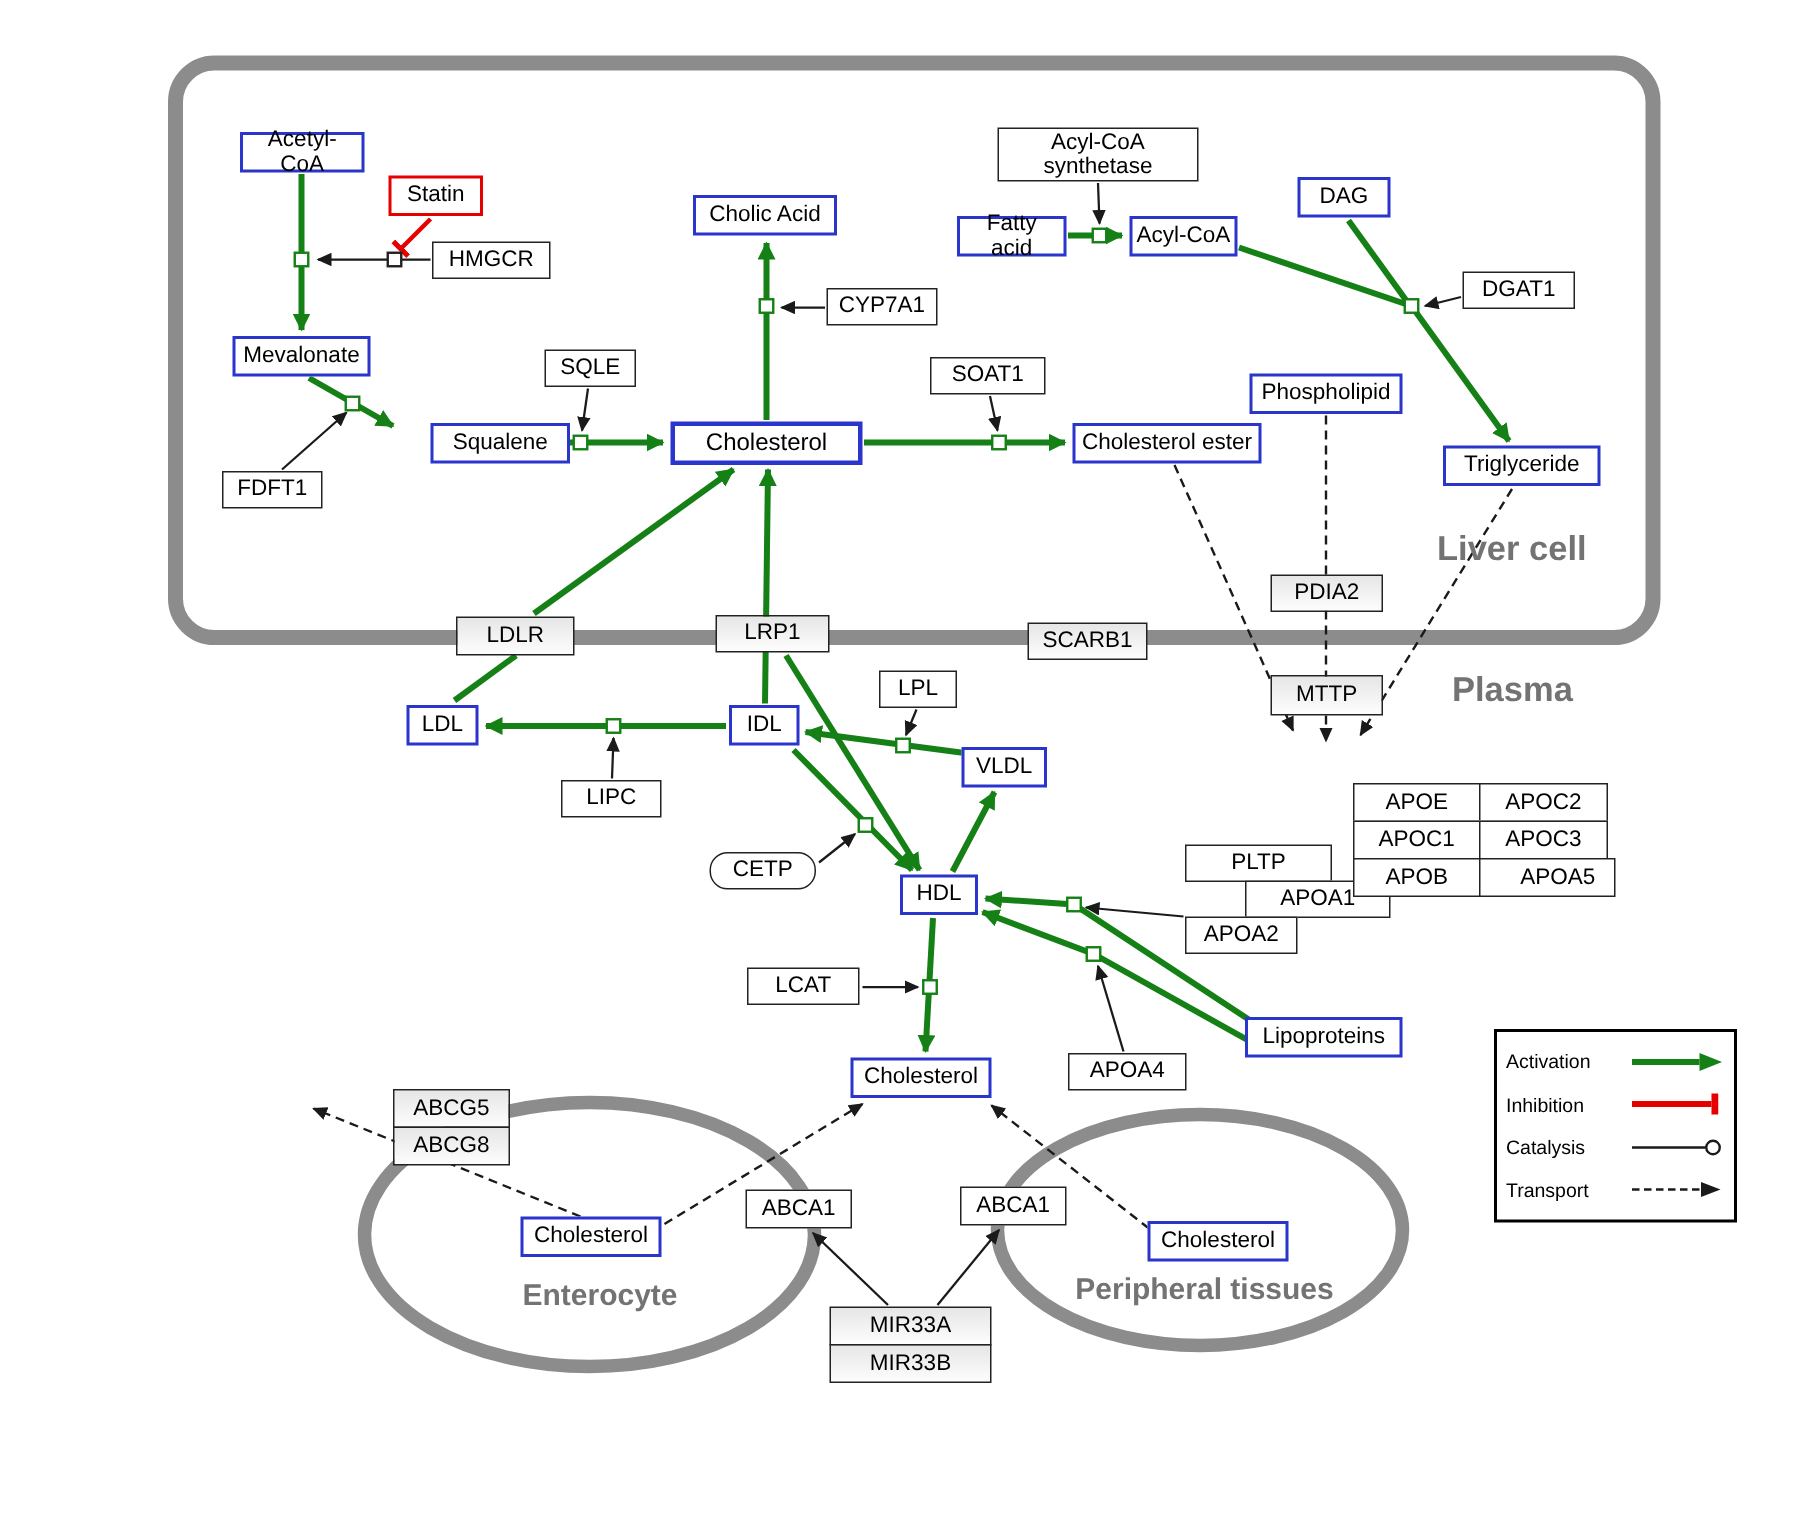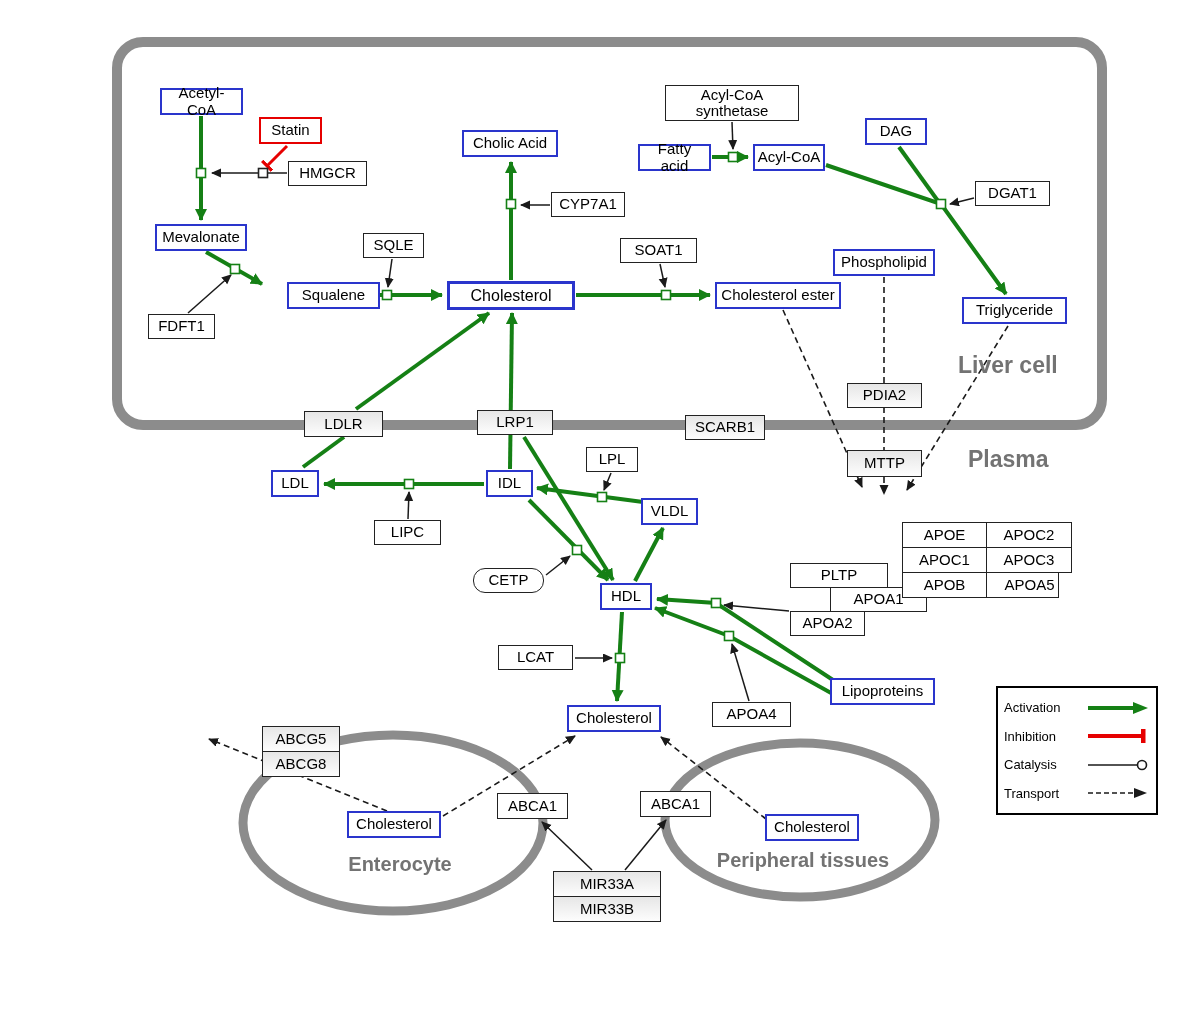--- a/index.html
+++ b/index.html
@@ -153,21 +153,21 @@
       <div class="node gene" style="left: 790px; top: 563px; width: 98px; height: 25px;">PLTP</div>
       <div class="node gene" style="left: 830px; top: 587px; width: 97px; height: 25px;">APOA1</div>
       <div class="node gene" style="left: 790px; top: 611px; width: 75px; height: 25px;">APOA2</div>
       <div class="node gene" style="left: 712px; top: 702px; width: 79px; height: 25px;">APOA4</div>
       <div class="node metabolite" style="left: 830px; top: 678px; width: 105px; height: 27px;">Lipoproteins</div>
       <div class="node gene" style="left: 902px; top: 522px; width: 85px; height: 26px;">APOE</div>
       <div class="node gene" style="left: 986px; top: 522px; width: 86px; height: 26px;">APOC2</div>
       <div class="node gene" style="left: 902px; top: 547px; width: 85px; height: 26px;">APOC1</div>
       <div class="node gene" style="left: 986px; top: 547px; width: 86px; height: 26px;">APOC3</div>
       <div class="node gene" style="left: 902px; top: 572px; width: 85px; height: 26px;">APOB</div>
-      <div class="node gene" style="left: 986px; top: 572px; width: 73px; height: 26px; padding-left: 16px;">APOA5</div>
+      <div class="node gene" style="left: 986px; top: 572px; width: 91px; height: 26px; padding-left: 16px;">APOA5</div>
       <div class="node gene_gray" style="left: 262px; top: 726px; width: 78px; height: 26px;">ABCG5</div>
       <div class="node gene_gray" style="left: 262px; top: 751px; width: 78px; height: 26px;">ABCG8</div>
       <div class="node metabolite" style="left: 347px; top: 811px; width: 94px; height: 27px;">Cholesterol</div>
       <div class="node gene" style="left: 497px; top: 793px; width: 71px; height: 26px;">ABCA1</div>
       <div class="node gene" style="left: 640px; top: 791px; width: 71px; height: 26px;">ABCA1</div>
       <div class="node metabolite" style="left: 765px; top: 814px; width: 94px; height: 27px;">Cholesterol</div>
       <div class="node gene_gray" style="left: 553px; top: 871px; width: 108px; height: 26px;">MIR33A</div>
       <div class="node gene_gray" style="left: 553px; top: 896px; width: 108px; height: 26px;">MIR33B</div>
     </div>
 

